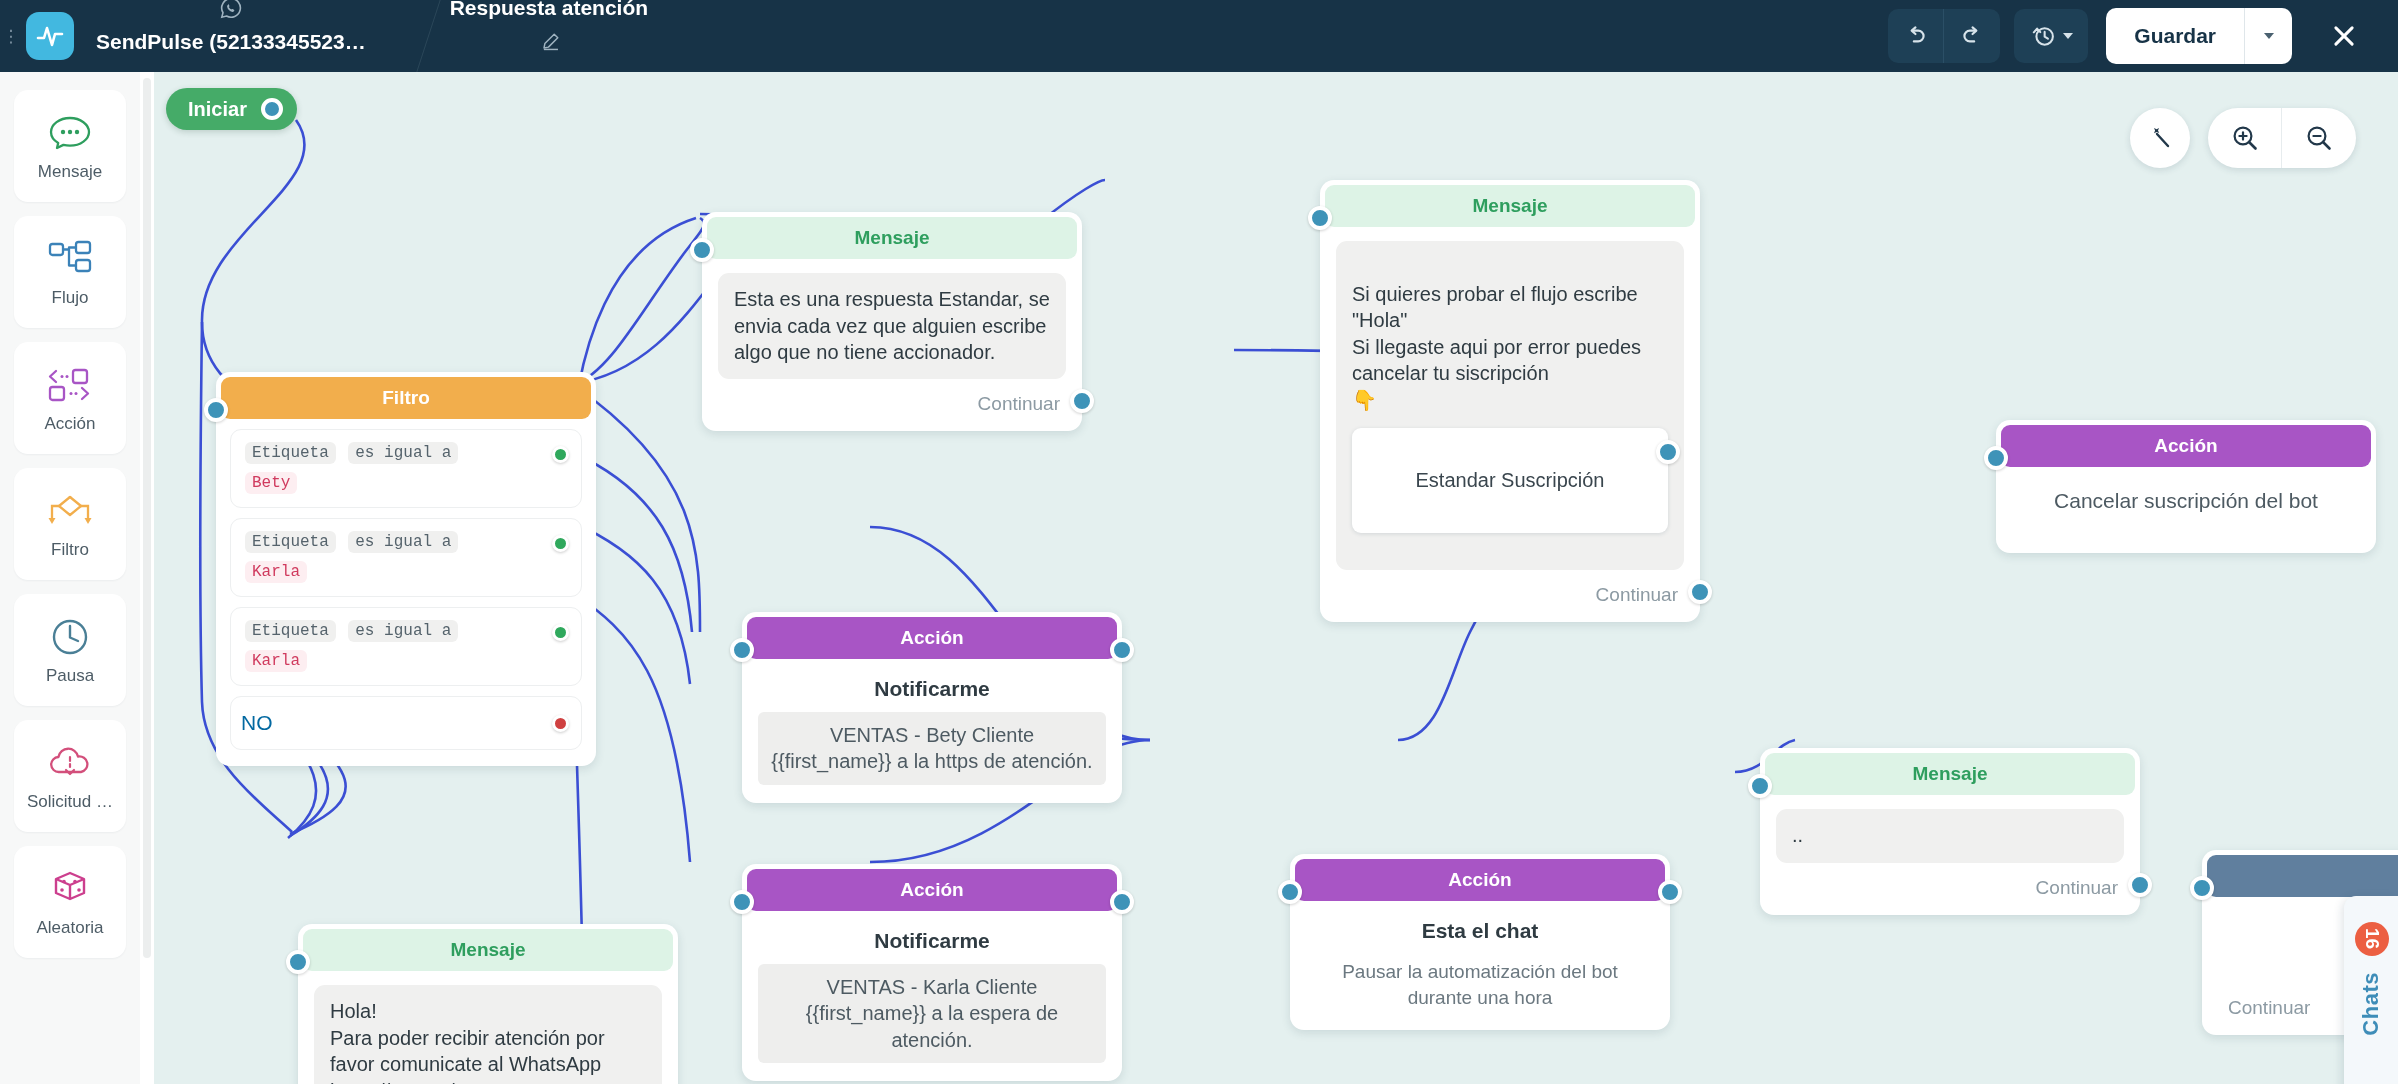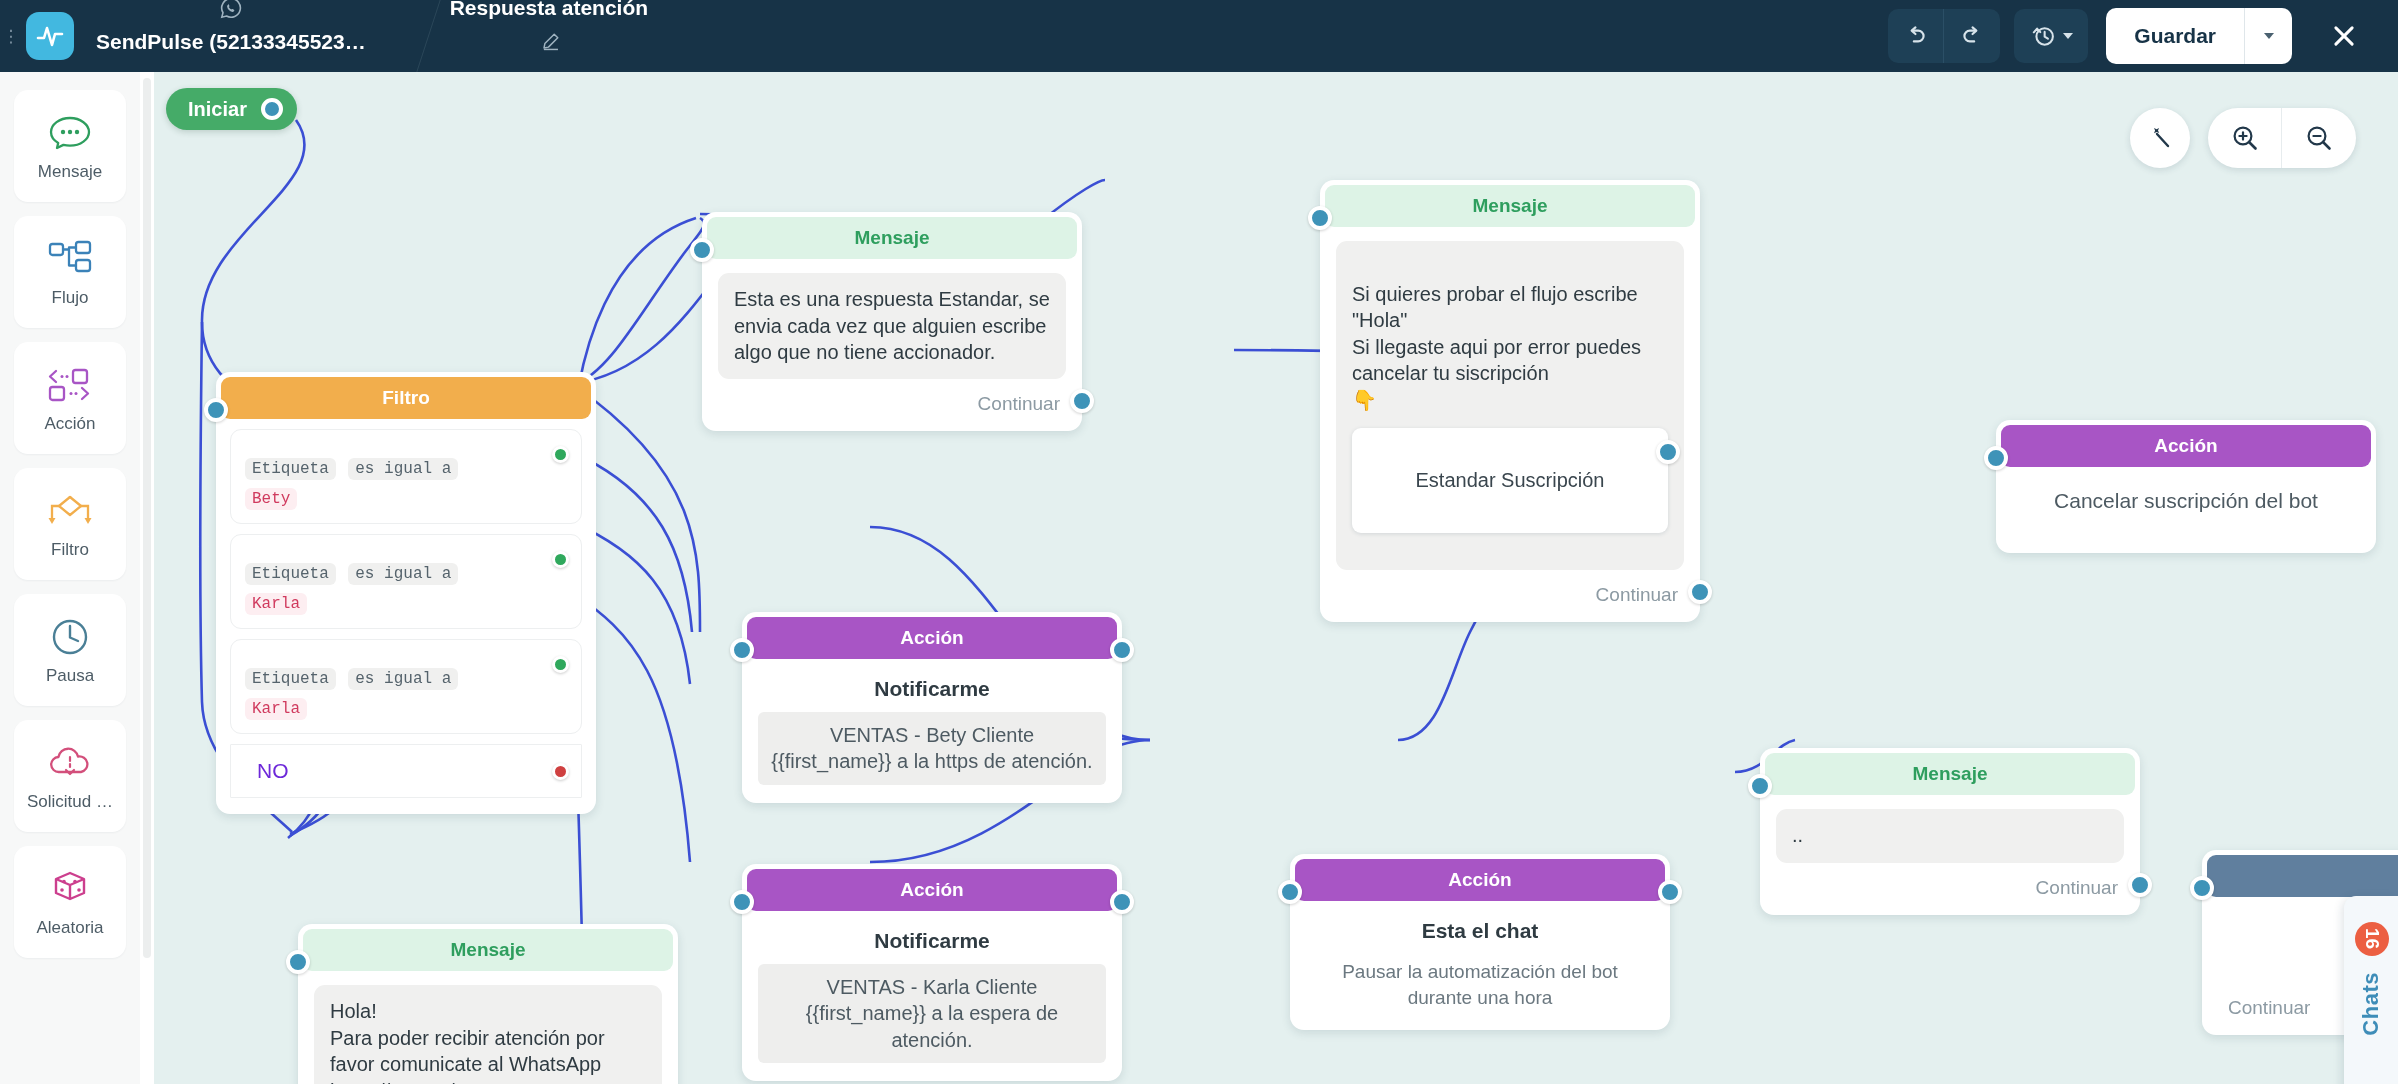--- a/index.html
+++ b/index.html
@@ -144,42 +144,42 @@
   .port {
     position: absolute; width: 24px; height: 24px; border-radius: 50%;
     background: #3e93b8; border: 4px solid #ffffff; z-index: 14;
     box-shadow: 0 1px 3px rgba(0,0,0,.18); cursor: pointer;
   }
 
   
   .flt-body { padding: 10px 14px 16px 14px; }
   .flt-cond {
     position: relative; border: 1px solid #edeff0; border-radius: 11px;
-    padding: 28px 14px 13px 14px; margin-bottom: 10px; background: #fff;
+    padding: 12px 14px 13px 14px; margin-bottom: 10px; background: #fff;
     min-height: 70px;
   }
   .chip {
     display: inline-block; background: #f0f0ef; border-radius: 6px;
     padding: 2px 7px; font-family: "Liberation Mono", monospace;
     font-size: 16px; color: #55636c; margin-right: 8px;
   }
   .chip-val {
     display: inline-block; background: #fdeef1; border-radius: 6px;
     padding: 2px 7px; font-family: "Liberation Mono", monospace;
     font-size: 16px; color: #d03a5e; margin-top: 8px;
   }
   .dot-g, .dot-r {
     position: absolute; right: 12px; top: 16px; width: 17px; height: 17px;
     border-radius: 50%; border: 3px solid #fff; box-shadow: 0 1px 3px rgba(0,0,0,.2);
   }
   .dot-g { background: #2fa85c; }
   .dot-r { background: #cf4040; }
   .flt-no {
-    position: relative; border: 1px solid #edeff0; border-radius: 1px;
-    padding: 14px 26px; font-size: 21px; color: #6d28d9; background: #fff;
+    position: relative; border: 1px solid #edeff0; border-radius: 11px;
+    padding: 14px 10px; font-size: 21px; color: #0369a1; background: #fff;
   }
   .flt-no .dot-r { top: 18px; }
 
   
   .act-title {
     text-align: center; font-size: 21px; font-weight: bold; color: #2f3b42;
     padding: 18px 10px 0 10px;
   }
   .act-box {
     background: #eeeeed; border-radius: 6px; margin: 11px 16px 18px 16px;

